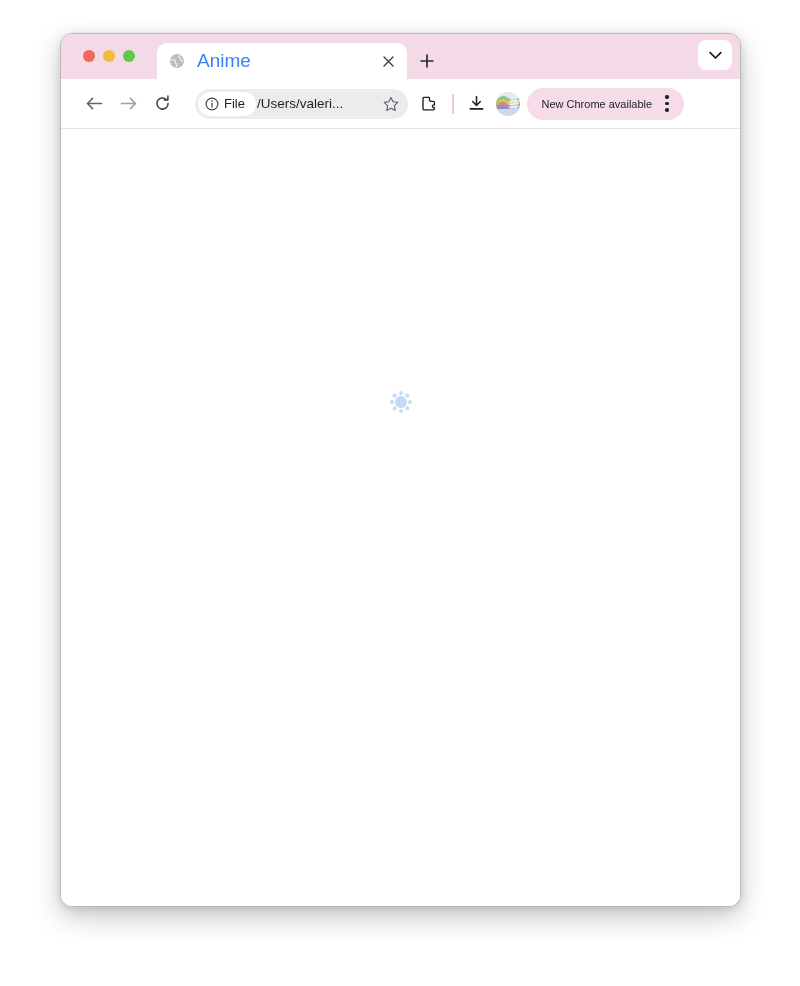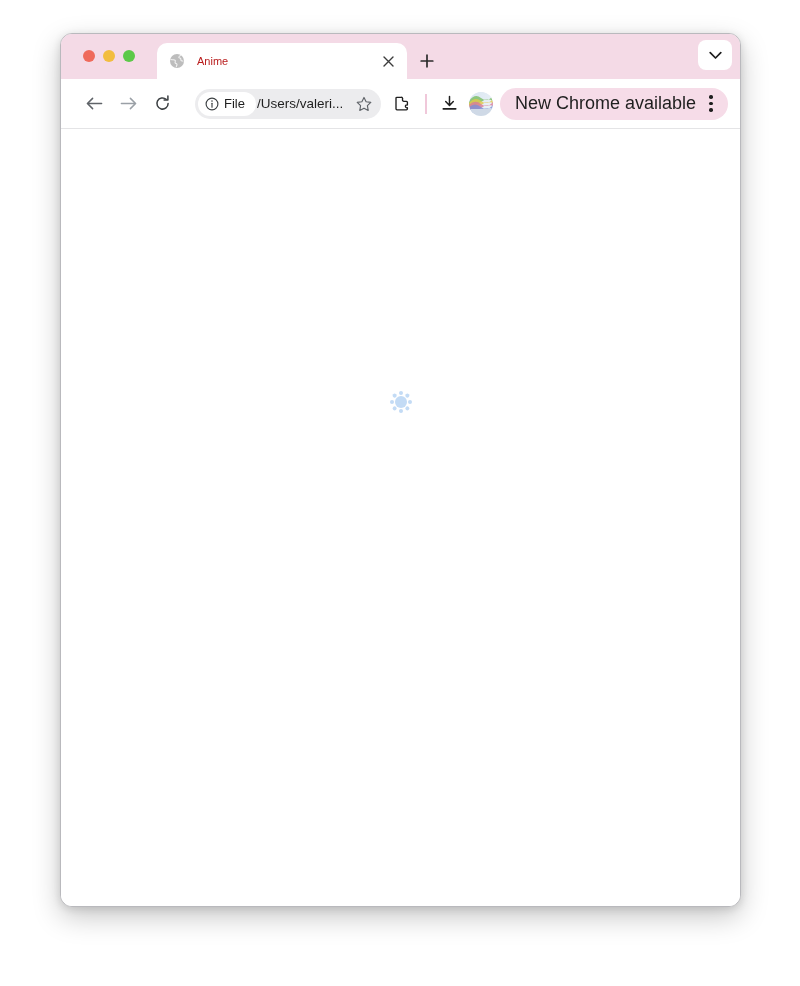--- a/index.html
+++ b/index.html
@@ -73,22 +73,22 @@
     padding: 0 10px 0 12px;
   }
   .tab-favicon {
     width: 16px; height: 16px;
     flex: 0 0 16px;
     margin-right: 12px;
     display: flex; align-items: center; justify-content: center;
   }
   .tab-title {
     flex: 1;
-    font-size: 11px;
-    color: #b91c1c;
+    font-size: 19px;
+    color: #3b82f6;
     white-space: nowrap;
     overflow: hidden;
     text-overflow: ellipsis;
   }
   .tab-close {
     width: 18px; height: 18px;
     flex: 0 0 18px;
     display: flex; align-items: center; justify-content: center;
     border-radius: 50%;
   }
@@ -202,21 +202,21 @@
     border-radius: 16px;
     display: flex;
     align-items: center;
     padding: 0 6px 0 15px;
     gap: 4px;
     flex: 0 0 auto;
     margin-left: 2px;
     margin-right: 2px;
   }
   .update-pill-label {
-    font-size: 18px;
+    font-size: 11px;
     color: #1f1f1f;
     white-space: nowrap;
   }
   .kebab {
     width: 22px; height: 26px;
     display: flex; flex-direction: column;
     align-items: center; justify-content: center;
     gap: 3px;
   }
   .kebab i {

